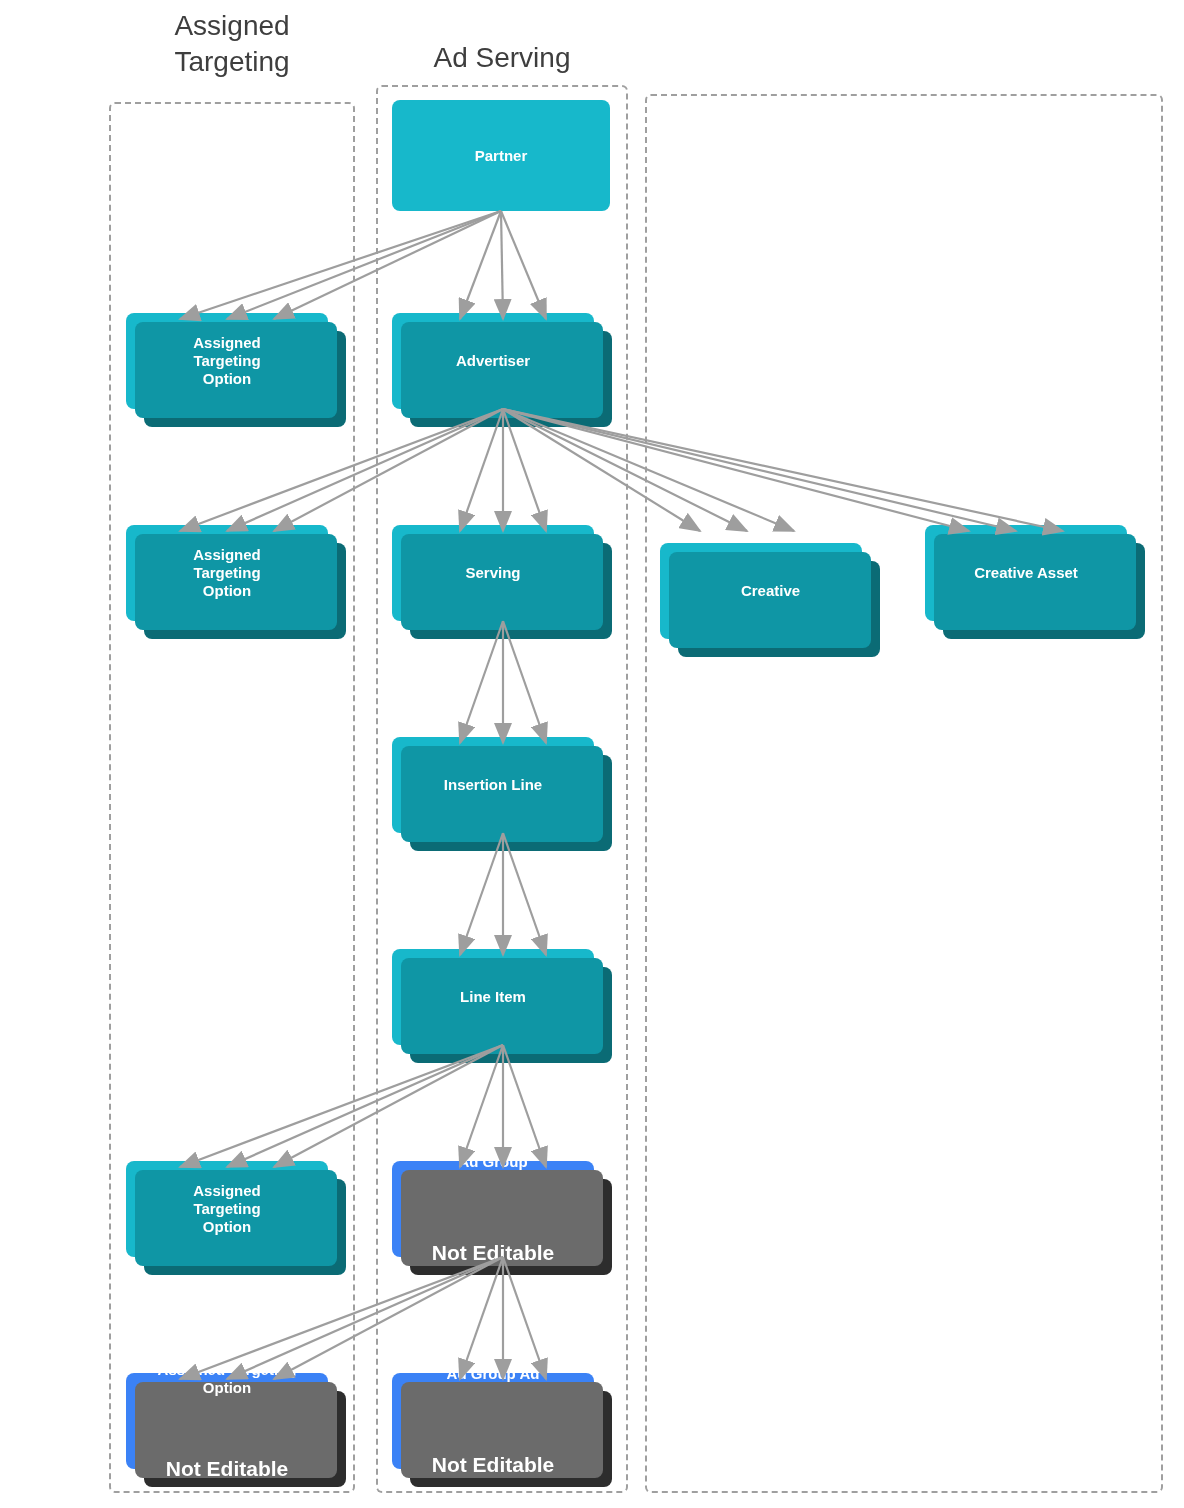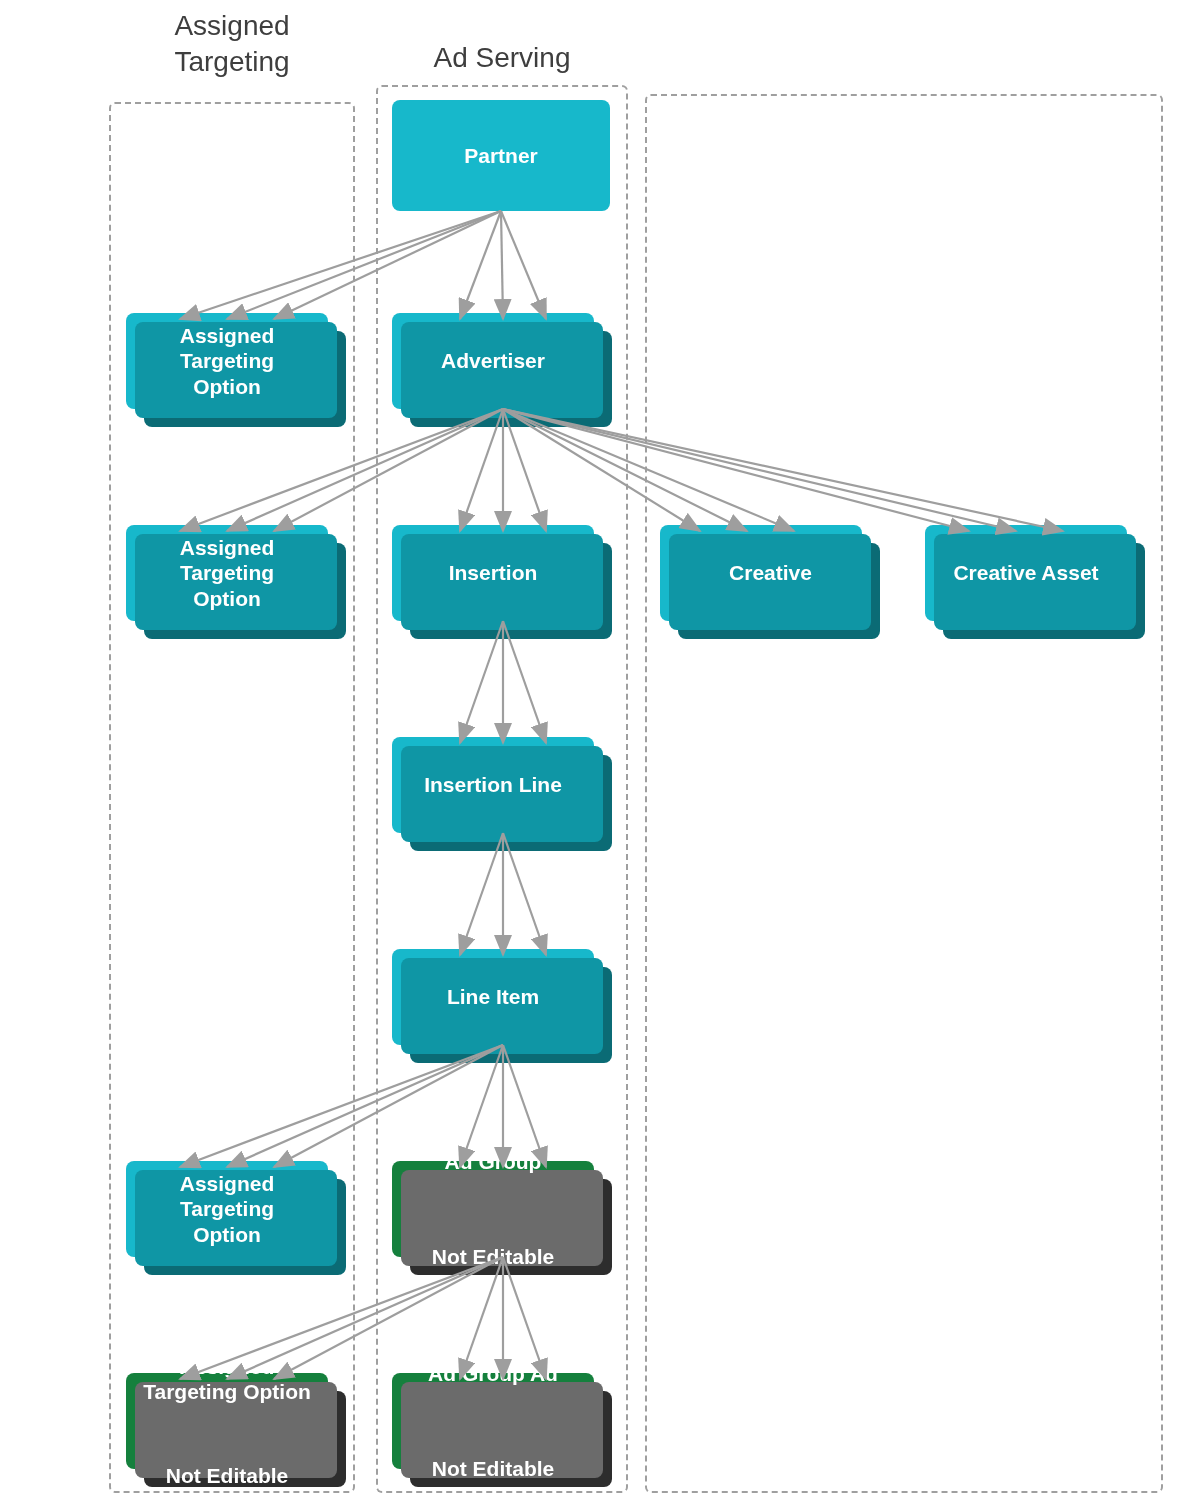--- a/index.html
+++ b/index.html
@@ -15,31 +15,31 @@
   .col-box {
     position:absolute; border:2px dashed #9f9f9f; border-radius:6px;
     background:transparent; z-index:0;
   }
   .node {
     position:absolute; border-radius:8px; z-index:2;
     display:flex; flex-direction:column; align-items:center; justify-content:center;
     text-align:center; color:#ffffff; font-weight:bold; padding:6px; box-sizing:border-box;
   }
   .node.teal { background:#17b8cb; }
-  .node.gray { background:#15803d;gap:48px; }
+  .node.gray { background:#3b82f6;gap:48px; }
   .stacked::before, .stacked::after {
     content:""; position:absolute; width:100%; height:100%; border-radius:8px;
   }
   .stacked::before { left:18px; top:18px; z-index:-2; }
   .stacked::after  { left:9px;  top:9px;  z-index:-1; }
   .teal.stacked::before { background:#0b6b75; }
   .teal.stacked::after  { background:#0f96a5; }
   .gray.stacked::before { background:#2d2d2d; }
   .gray.stacked::after  { background:#6b6b6b; }
-  .label { font-size:21px; line-height:1.2; }
+  .label { font-size:15px; line-height:1.2; }
   .label.narrow { max-width:118px; }
   .label.mid    { max-width:172px; }
   .sublabel { font-size:21px; line-height:1.2; margin-top:21px; }
   .sublabel.tight { margin-top:11px; }
   .arrows { position:absolute; left:0; top:0; z-index:5; pointer-events:none; }
   .arrows line { stroke:#9e9e9e; stroke-width:2.2; }
 </style>
 </head>
 <body>
 
@@ -66,24 +66,24 @@
 
   <div class="node teal stacked" style="left:349px; top:313px; width:202px; height:96px;">
     <span class="label">Advertiser</span>
   </div>
 
   <div class="node teal stacked" style="left:83px; top:525px; width:202px; height:96px;">
     <span class="label narrow">Assigned Targeting Option</span>
   </div>
 
   <div class="node teal stacked" style="left:349px; top:525px; width:202px; height:96px;">
-    <span class="label">Insertion</span>
+    <span class="label">Serving</span>
   </div>
 
-  <div class="node teal stacked" style="left:617px; top:525px; width:202px; height:96px;padding-left:25px;">
+  <div class="node teal stacked" style="left:617px; top:543px; width:202px; height:96px;padding-left:25px;">
     <span class="label">Creative</span>
   </div>
 
   <div class="node teal stacked" style="left:882px; top:525px; width:202px; height:96px;">
     <span class="label">Creative Asset</span>
   </div>
 
   <div class="node teal stacked" style="left:349px; top:737px; width:202px; height:96px;">
     <span class="label">Insertion Line</span>
   </div>

